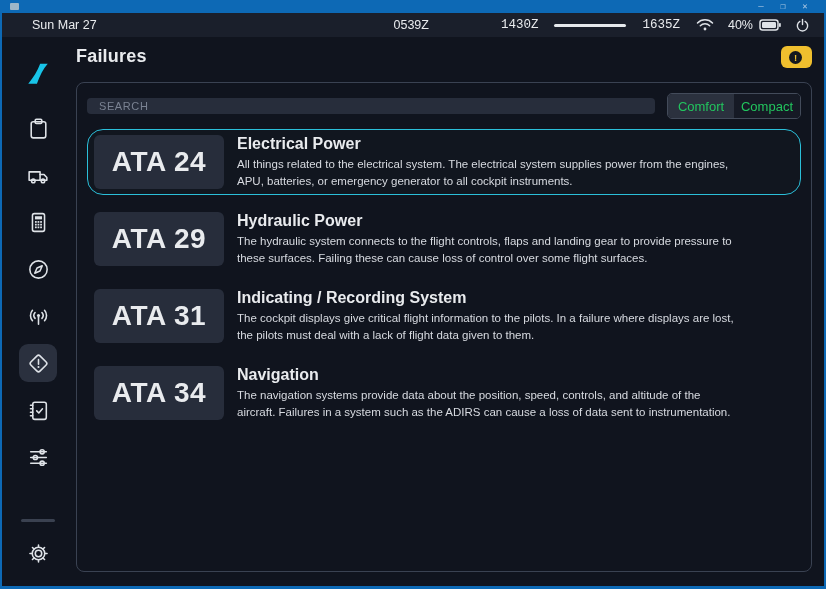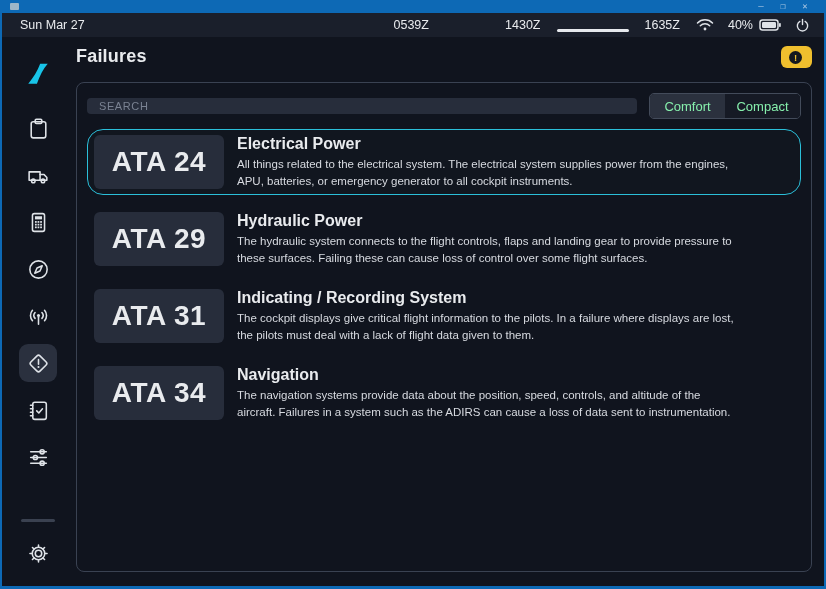--- a/index.html
+++ b/index.html
@@ -14,24 +14,24 @@
   .titlebar { height:13px; background:#0D69B5; display:flex; align-items:center;
     padding:0 8px; flex:0 0 auto; }
   .titlebar-appicon { width:9px; height:7px; background:#9DB6C8; border-radius:1px; }
   .titlebar-spacer { flex:1; }
   .win-btn { color:#A9C6E2; font-size:9px; line-height:13px; width:22px; text-align:center;
     font-family:"DejaVu Sans Mono",monospace; cursor:default; }
 
   
   .statusbar { height:24px; background:#1A1F2B; display:flex; align-items:center;
     position:relative; flex:0 0 auto; font-size:12.5px; }
-  .sb-date { position:absolute; left:18px; }
+  .sb-date { position:absolute; left:30px; }
   .sb-current { position:absolute; left:50%; transform:translateX(-55%); }
   .sb-right { position:absolute; right:14px; display:flex; align-items:center; }
-  .sb-flight { display:flex; align-items:flex-end; gap:16px; }
+  .sb-flight { display:flex; align-items:center; gap:16px;font-family:Liberation Mono, monospace; }
   .progress-line { width:72px; height:3px; background:#E6E9ED; border-radius:2px; }
   .sb-icon { display:flex; align-items:center; }
   .gap16 { width:16px; } .gap14 { width:14px; } .gap6 { width:6px; }
 
   
   .app { flex:1; display:flex; min-height:0; background:#10141E; }
 
   
   .sidebar { width:72px; flex:0 0 auto; display:flex; flex-direction:column;
     align-items:center; padding-top:18px; }
@@ -57,22 +57,22 @@
   
   .panel { flex:1; border:1px solid #3A4252; border-radius:8px; padding:10px 10px;
     margin-bottom:14px; display:flex; flex-direction:column; min-height:0; }
   .toolbar { display:flex; align-items:center; gap:12px; flex:0 0 auto; }
   .search-input { flex:1; height:16px; background:#272D3B; border:none; border-radius:4px;
     color:#E9EBEE; font-size:11px; letter-spacing:0.6px; padding:0 12px; outline:none;
     font-family:"Liberation Sans",sans-serif; }
   .search-input::placeholder { color:#7A8292; }
   .view-toggle { display:flex; height:26px; border:1px solid #434B5A; border-radius:5px;
     overflow:hidden; flex:0 0 auto; }
-  .view-btn { width:75px; display:flex; align-items:center; justify-content:center;
-    font-size:13px; color:#86efac; cursor:default; }
+  .view-btn { width:66px; display:flex; align-items:center; justify-content:center;
+    font-size:13px; color:#22c55e; cursor:default; }
   .view-btn.active { background:#2B313E; }
   .view-btn:not(.active) { background:#161A25; }
 
   
   .cards { margin-top:10px; display:flex; flex-direction:column; gap:11px; }
   .card { height:66px; border:1.5px solid transparent; border-radius:16px;
     display:flex; align-items:center; padding:0 10px 0 6px; }
   .card.selected { border-color:#2BBFD9; background:#11161F; }
   .ata-badge { width:130px; height:54px; flex:0 0 auto; background:#272D3B; border-radius:6px;
     display:flex; align-items:center; justify-content:center; font-size:28px; font-weight:bold;

